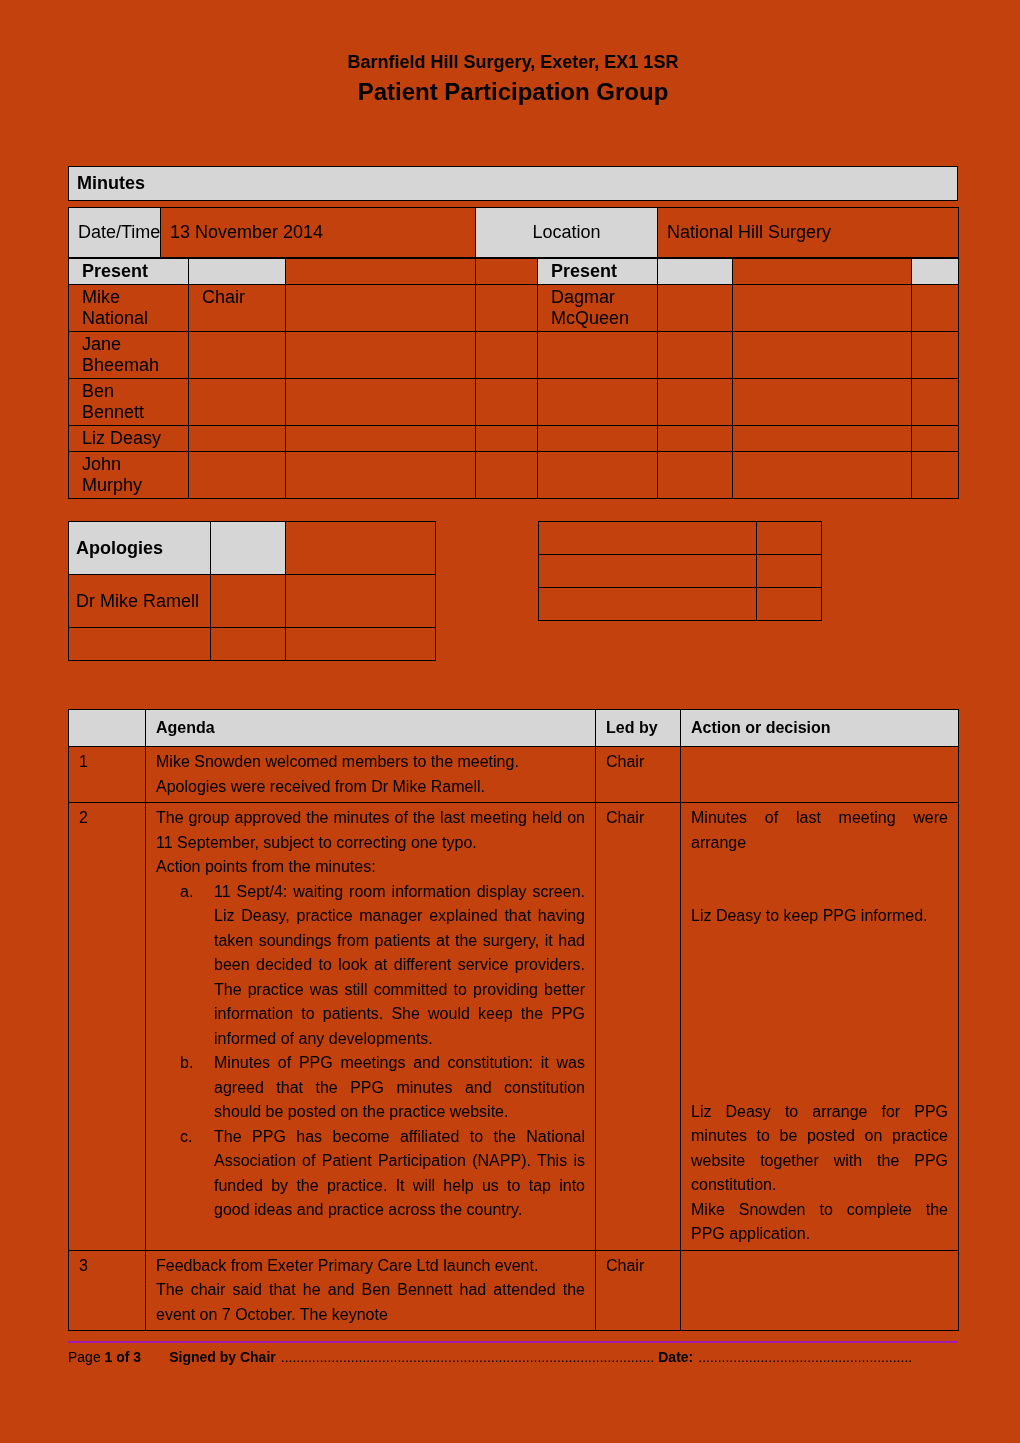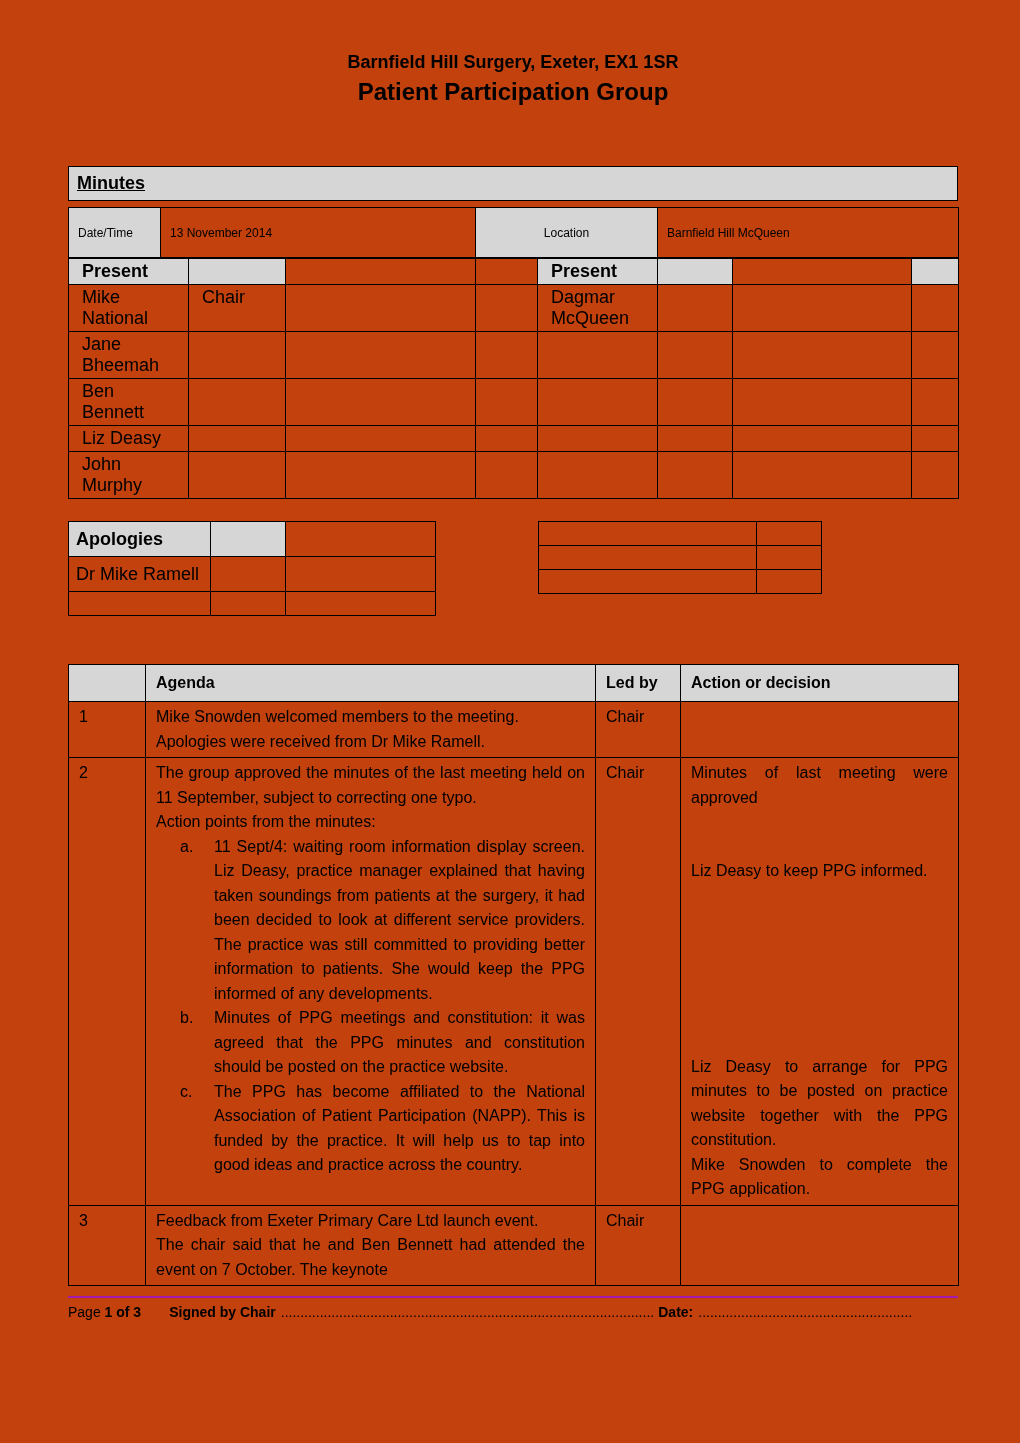--- a/index.html
+++ b/index.html
@@ -11,33 +11,33 @@
   }
   .title1 { font-size: 18px; font-weight: bold; text-align: center; line-height: 25px; }
   .title2 { font-size: 24px; font-weight: bold; text-align: center; line-height: 33px; }
 
   table { border-collapse: collapse; table-layout: fixed; width: 100%; }
   td { border: 1px solid var(--line); vertical-align: top; overflow: hidden; }
   .gray { background: var(--fill); }
   .bold { font-weight: bold; }
 
   .minutes-table { margin-top: 58px; }
-  .minutes-table td { height: 34px; font-size: 18px; font-weight: bold; padding: 4px 8px; vertical-align: middle; text-decoration: underline; }
+  .minutes-table td { height: 34px; font-size: 18px; font-weight: bold; padding: 4px 8px; vertical-align: middle; }
 
   .meta-table { margin-top: 6px; }
-  .meta-table td { height: 50px; font-size: 12px; padding: 0 9px; vertical-align: middle; }
+  .meta-table td { height: 50px; font-size: 18px; padding: 0 9px; vertical-align: middle; }
   .center { text-align: center; }
 
   .present-table td { font-size: 18px; line-height: 21px; padding: 2px 13px; height: 24px; }
   .present-table tr.hdr td { height: 25px; }
 
   .apology-wrap { display: flex; margin-top: 22px; align-items: flex-start; }
   .apologies-table { width: 367px; }
   .apologies-side-table { width: 283px; margin-left: 102px; }
-  .apologies-table td, .apologies-side-table td { font-size: 18px; line-height: 20px; padding: 7px 7px; height: 24px; }
+  .apologies-table td, .apologies-side-table td { font-size: 18px; line-height: 20px; padding: 16px 7px; height: 24px; }
 
   .agenda-table { margin-top: 48px; }
   .agenda-table td { font-size: 16px; line-height: 24.5px; padding: 3px 10px; }
   .agenda-table tr.ahdr td { height: 37px; font-weight: bold; vertical-align: middle; padding: 4px 10px; }
   .cell-num { padding: 3px 7px; }
   .just { text-align: justify; }
   .sub { display: flex; margin-left: 24px; }
   .sub-label { flex: 0 0 34px; }
   .sub-text { flex: 1 1 auto; text-align: justify; }
   .act2 { margin-top: 49px; }
@@ -71,21 +71,21 @@
         <col style="width:92px">
         <col style="width:315px">
         <col style="width:182px">
         <col style="width:301px">
       </colgroup>
     <tbody>
         <tr>
       <td class="gray">Date/Time</td>
       <td>13 November 2014</td>
       <td class="gray center">Location</td>
-      <td>Barnfield Hill McQueen</td>
+      <td>National Hill Surgery</td>
     </tr>
   </tbody>
     </table>
 
   <table class="present-table">
     <colgroup>
       <col style="width:120px">
         <col style="width:97px">
         <col style="width:190px">
         <col style="width:62px">
@@ -242,21 +242,21 @@
           <div class="sub-label">b.</div>
           <div class="sub-text">Minutes of PPG meetings and constitution: it was agreed that the PPG minutes and constitution should be posted on the practice website.</div>
         </div>
         <div class="sub">
           <div class="sub-label">c.</div>
           <div class="sub-text">The PPG has become affiliated to the National Association of Patient Participation (NAPP). This is funded by the practice. It will help us to tap into good ideas and practice across the country.</div>
         </div>
       </td>
       <td>Chair</td>
       <td>
-        <div class="just">Minutes of last meeting were approved</div>
+        <div class="just">Minutes of last meeting were arrange</div>
         <div class="just act2">Liz Deasy to keep PPG informed.</div>
         <div class="just act3">Liz Deasy to arrange for PPG minutes to be posted on practice website together with the PPG constitution.</div>
         <div class="just act4">Mike Snowden to complete the PPG application.</div>
       </td>
     </tr>
 
     <tr>
       <td class="cell-num">3</td>
       <td>
         <div class="just">Feedback from Exeter Primary Care Ltd launch event.</div>

